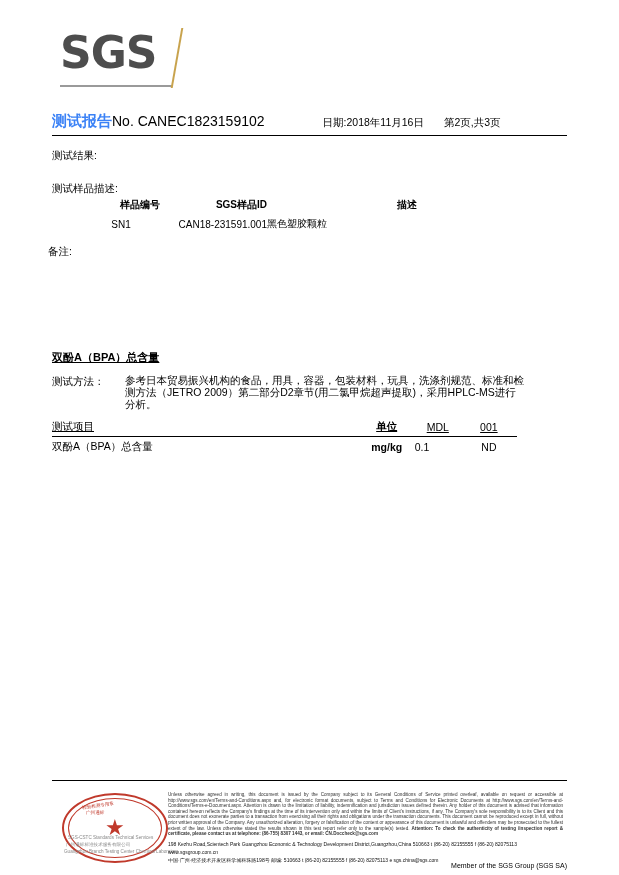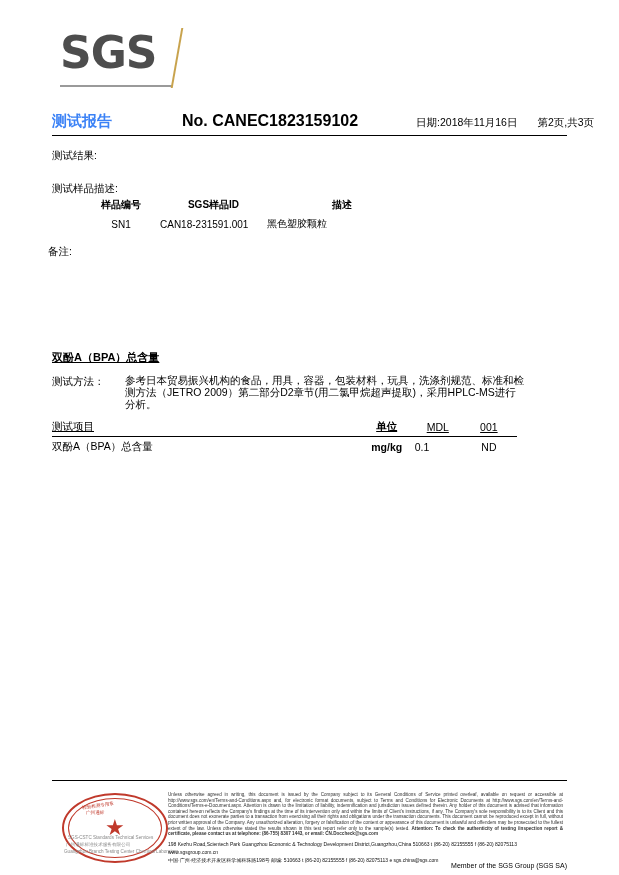--- a/index.html
+++ b/index.html
@@ -61,24 +61,22 @@
     display: flex;
     align-items: baseline;
   }
   .report-title {
     font-size: 15px;
     font-weight: bold;
     color: #3b82f6;
     white-space: nowrap;
   }
   .report-no {
-    margin-left: 70px;
-    font-size: 16px;
-    white-space: nowrap;
-    font-weight: bold;
+    font-size: 14px;
+    white-space: nowrap;
   }
   .report-date {
     margin-left: 58px;
     font-size: 10.5px;
     white-space: nowrap;
   }
   .report-page {
     margin-left: 20px;
     font-size: 10.5px;
     white-space: nowrap;
@@ -104,30 +102,30 @@
 
   .sample-table {
     position: absolute;
     left: 82px;
     top: 198px;
     font-size: 10px;
     border-collapse: collapse;
   }
   .sample-table th {
     font-weight: bold;
-    text-align: center;
+    text-align: right;
     padding: 0 0 5px 0;
     font-size: 10px;
   }
   .sample-table td {
     padding: 0;
     font-size: 10px;
   }
   .col-sn { width: 78px; }
-  .col-id { width: 107px; }
+  .col-id { width: 107px; text-align: right; }
   .col-desc { width: 150px; }
   .cell-center { text-align: center; }
 
   .lbl-remark { left: 48px; top: 243px; }
 
   .notes {
     position: absolute;
     left: 88px;
     top: 260px;
     font-size: 10px;

